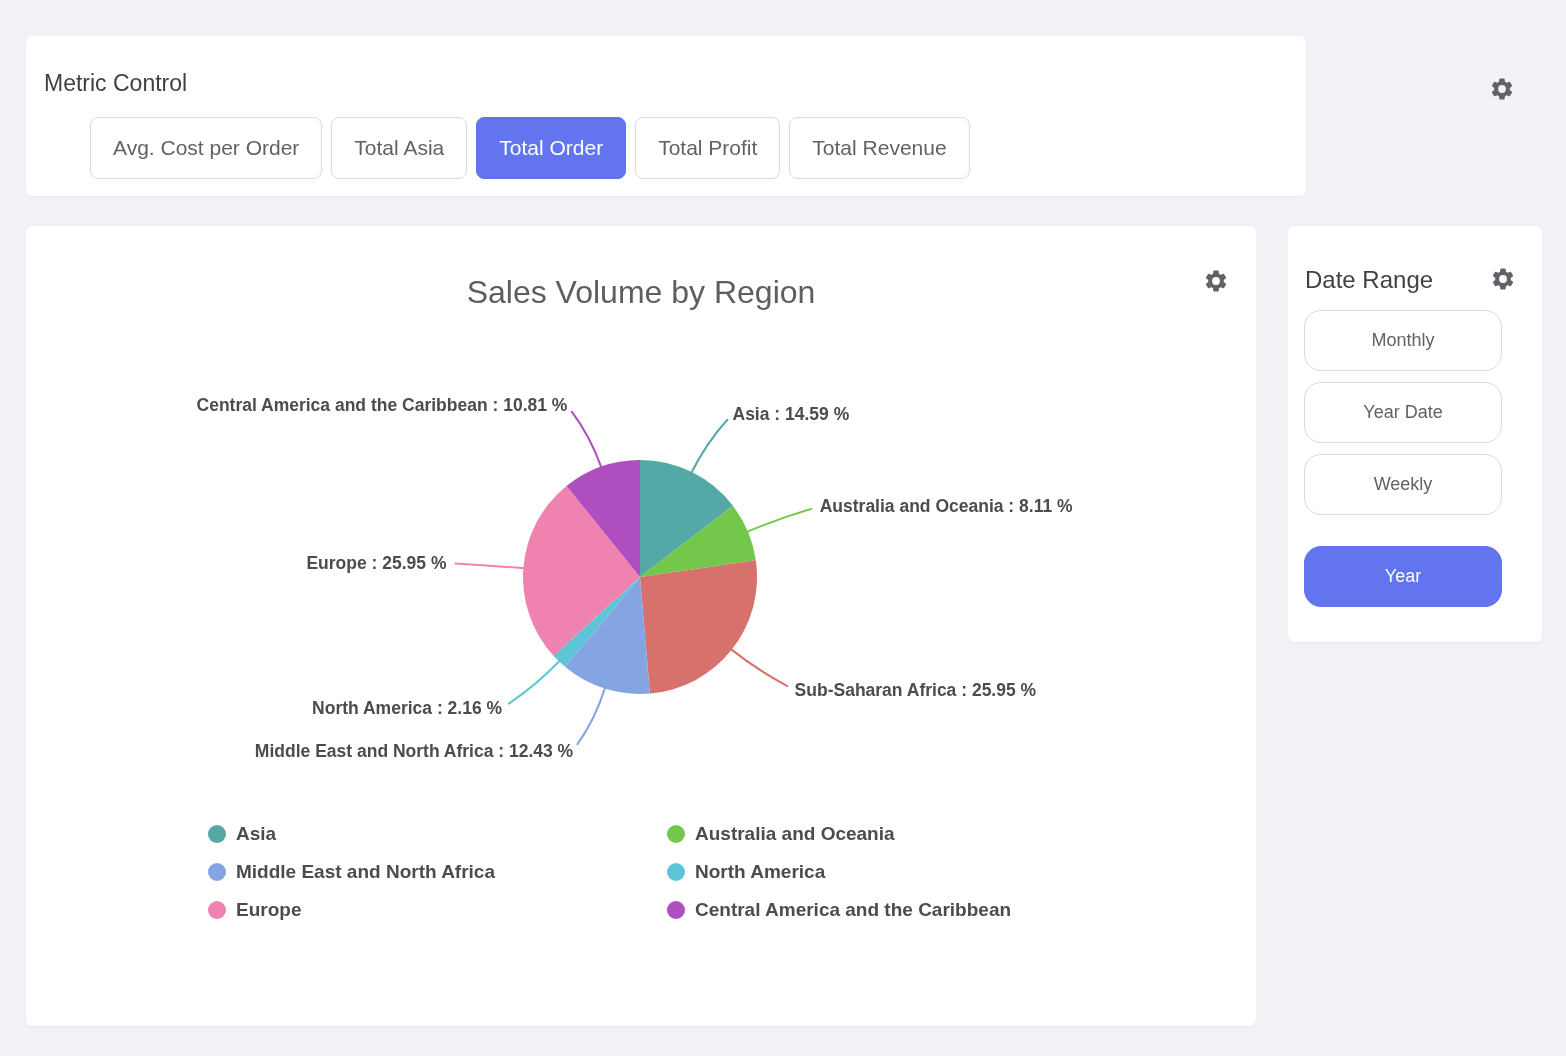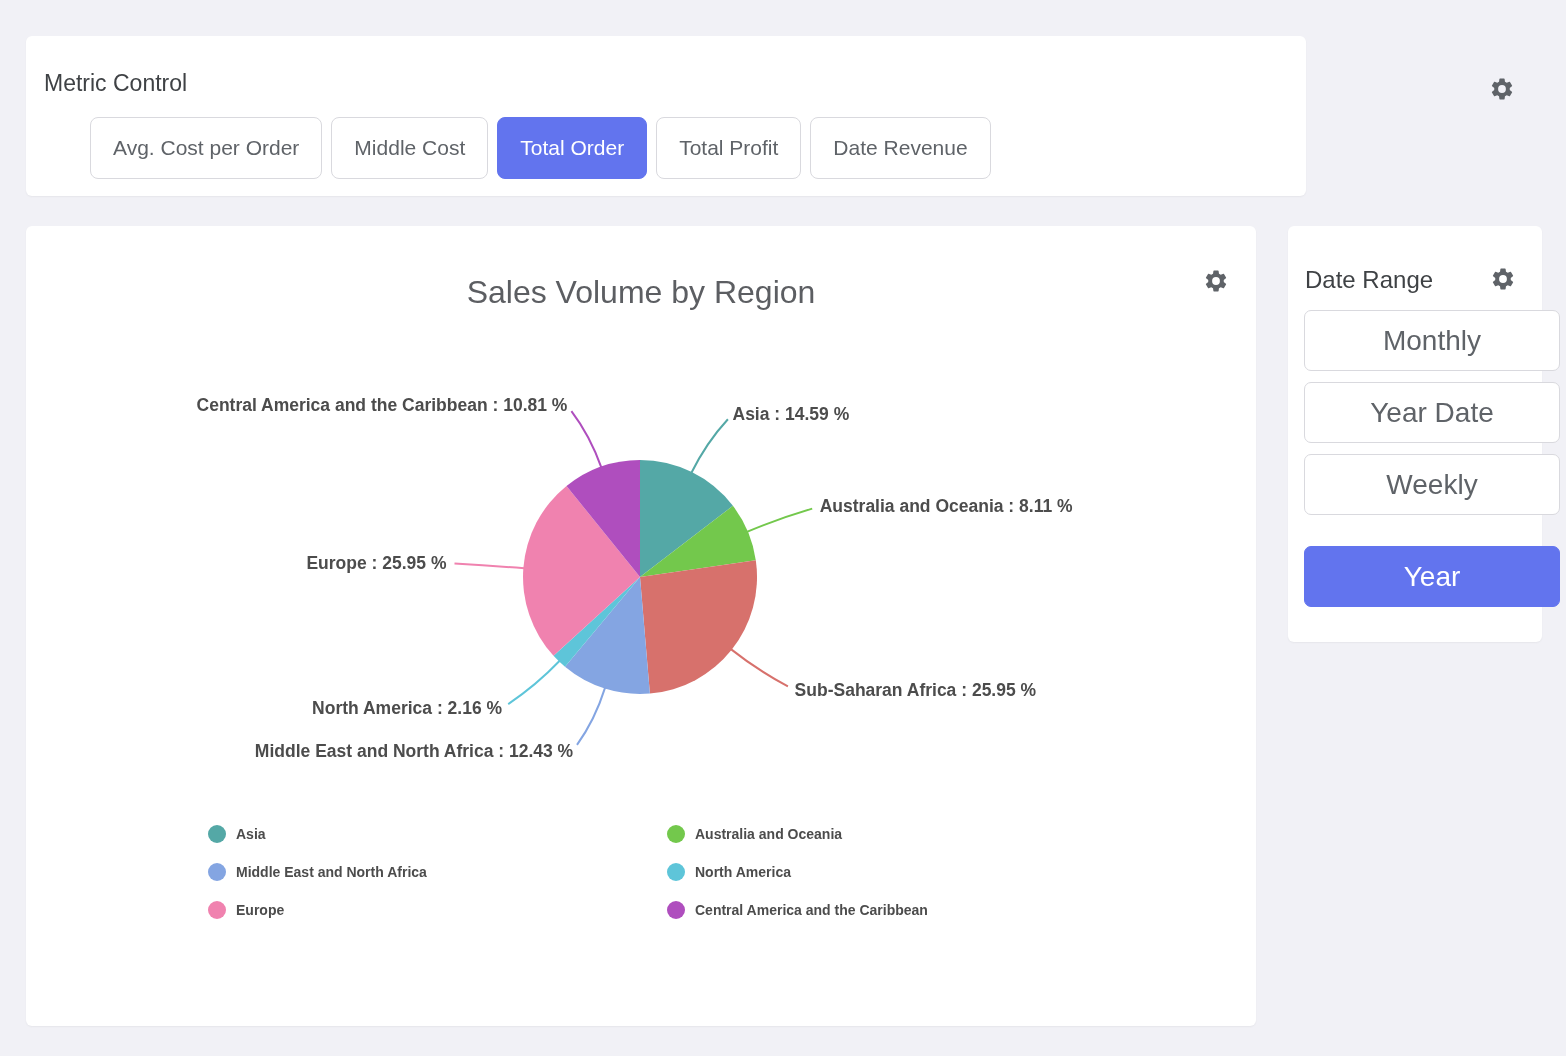--- a/index.html
+++ b/index.html
@@ -49,46 +49,46 @@
     font-size:17.5px; fill:var(--label,#4c4c4c);
   }
   #pie-svg path.slice { cursor:pointer; }
 
   .legend {
     position:absolute; left:182px; top:589px;
     display:grid; grid-template-columns:459px auto;
   }
   .legend-item { display:flex; align-items:center; height:38px; gap:10px; cursor:pointer; }
   .legend-dot { width:18px; height:18px; border-radius:50%; flex:0 0 auto; }
-  .legend-label { font-size:14px; font-weight:700; color:var(--label,#4c4c4c); white-space:nowrap; }
+  .legend-label { font-size:19px; font-weight:700; color:var(--label,#4c4c4c); white-space:nowrap; }
 
   .date-buttons { position:absolute; left:16px; top:84px; width:222px; display:flex; flex-direction:column; gap:11px; }
   .date-btn {
-    height:61px; width:256px; font-size:28px; font-family:inherit;
+    height:61px; width:198px; font-size:18px; font-family:inherit;
     color:var(--btn-text,#5f6368); background:#fff;
-    border:1px solid var(--btn-border,#d9d9de); border-radius:7px; cursor:pointer;
+    border:1px solid var(--btn-border,#d9d9de); border-radius:17px; cursor:pointer;
   }
   .date-btn.selected { background:var(--accent,#6274ee); color:#fff; border-color:var(--accent,#6274ee);margin-top:20px; }
 </style>
 </head>
 <body style="--bg: #f1f1f6; --accent: #6274ee; --btn-text: #5f6368; --btn-border: #d9d9de; --title: #3f4245; --chart-title: #5c5e62; --label: #4c4c4c; --icon: #5f6368;">
 
 <div class="card metric-card">
   <div class="panel-title metric-title">Metric Control</div>
   <button class="gear-btn metric-gear">
     <svg viewBox="0 0 24 24">
         <path d="M19.14 12.94c.04-.3.06-.61.06-.94 0-.32-.02-.64-.07-.94l2.03-1.58a.49.49 0 0 0 .12-.61l-1.92-3.32a.49.49 0 0 0-.59-.22l-2.39.96c-.5-.38-1.03-.7-1.62-.94l-.36-2.54a.48.48 0 0 0-.48-.41h-3.84a.47.47 0 0 0-.47.41l-.36 2.54c-.59.24-1.13.57-1.62.94l-2.39-.96a.49.49 0 0 0-.59.22L2.74 8.87a.48.48 0 0 0 .12.61l2.03 1.58c-.05.3-.09.63-.09.94s.02.64.07.94l-2.03 1.58a.49.49 0 0 0-.12.61l1.92 3.32c.12.22.37.29.59.22l2.39-.96c.5.38 1.03.7 1.62.94l.36 2.54c.05.24.24.41.48.41h3.84c.24 0 .44-.17.47-.41l.36-2.54c.59-.24 1.13-.56 1.62-.94l2.39.96c.22.08.47 0 .59-.22l1.92-3.32a.49.49 0 0 0-.12-.61l-2.01-1.58zM12 15.6a3.6 3.6 0 1 1 0-7.2 3.6 3.6 0 0 1 0 7.2z"></path>
       </svg>
   </button>
   <div class="metric-buttons" id="metric-buttons">
       <button class="metric-btn">Avg. Cost per Order</button>
-      <button class="metric-btn">Middle Cost</button>
+      <button class="metric-btn">Total Asia</button>
       <button class="metric-btn selected">Total Order</button>
       <button class="metric-btn">Total Profit</button>
-      <button class="metric-btn">Date Revenue</button>
+      <button class="metric-btn">Total Revenue</button>
     </div>
 </div>
 
 <div class="card chart-card">
   <svg id="pie-svg" viewBox="0 0 1230 800">
       <path class="slice" d="M 614 351 L 614.0 234.0 A 117 117 0 0 1 706.9 279.8 Z" fill="#54a8a6"></path>
       <path d="M 665.3 247.0 Q 680.4 216.5 701.9 193.2" fill="none" stroke="#54a8a6" stroke-width="2"></path>
       <text x="706.5" y="193.8" text-anchor="start">Asia : 14.59 %</text>
       <path class="slice" d="M 614 351 L 706.9 279.8 A 117 117 0 0 1 729.8 334.2 Z" fill="#73c84c"></path>
       <path d="M 720.9 305.9 Q 752.2 292.7 786.2 282.6" fill="none" stroke="#73c84c" stroke-width="2"></path>

